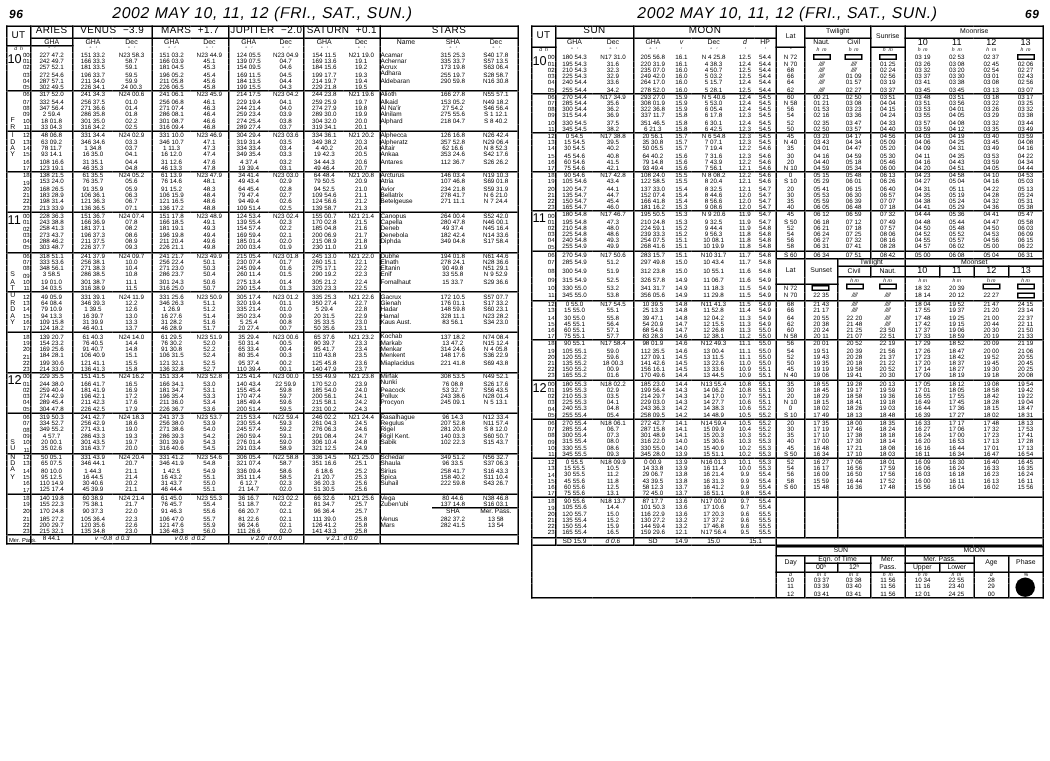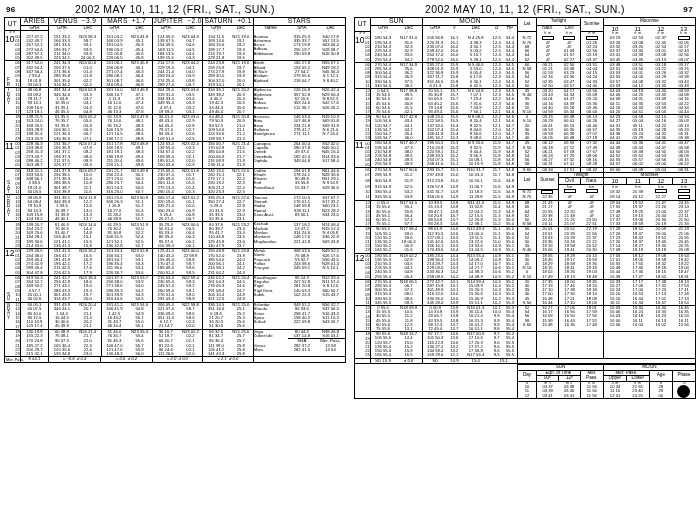--- a/index.html
+++ b/index.html
@@ -22,20 +22,21 @@
   }
   #left-page { width: 350px; }
   #right-page { width: 350px; }
 
   
   .hdr-line {
     position: relative;
     height: 14px;
     font-size: 11px;
     letter-spacing: .4px;
+    font-style: italic;
   }
   .hdr-title {
     position: absolute; left: 0; right: 0; top: 0;
     text-align: center;
     font-size: 10.5px;
     white-space: nowrap;
   }
   .pageno {
     position: absolute; top: 2px;
     font-size: 8px; font-weight: bold;
@@ -1367,21 +1368,21 @@
           </td>
           <td class="bl"></td>
         </tr>
       </tbody>
     </table>
   </div>
 
   <div class="page-half" id="right-page">
     <div class="hdr-line">
       <span class="hdr-title">2002 MAY 10, 11, 12 (FRI., SAT., SUN.)</span>
-      <span class="pageno r">97</span>
+      <span class="pageno r">69</span>
     </div>
 
     <table class="alm maintbl" id="right-main">
       <colgroup>
         <col style="width:7px">
           <col style="width:8px">
         <col style="width:24px">
           <col style="width:26px">
         <col style="width:24px">
           <col style="width:13px">

